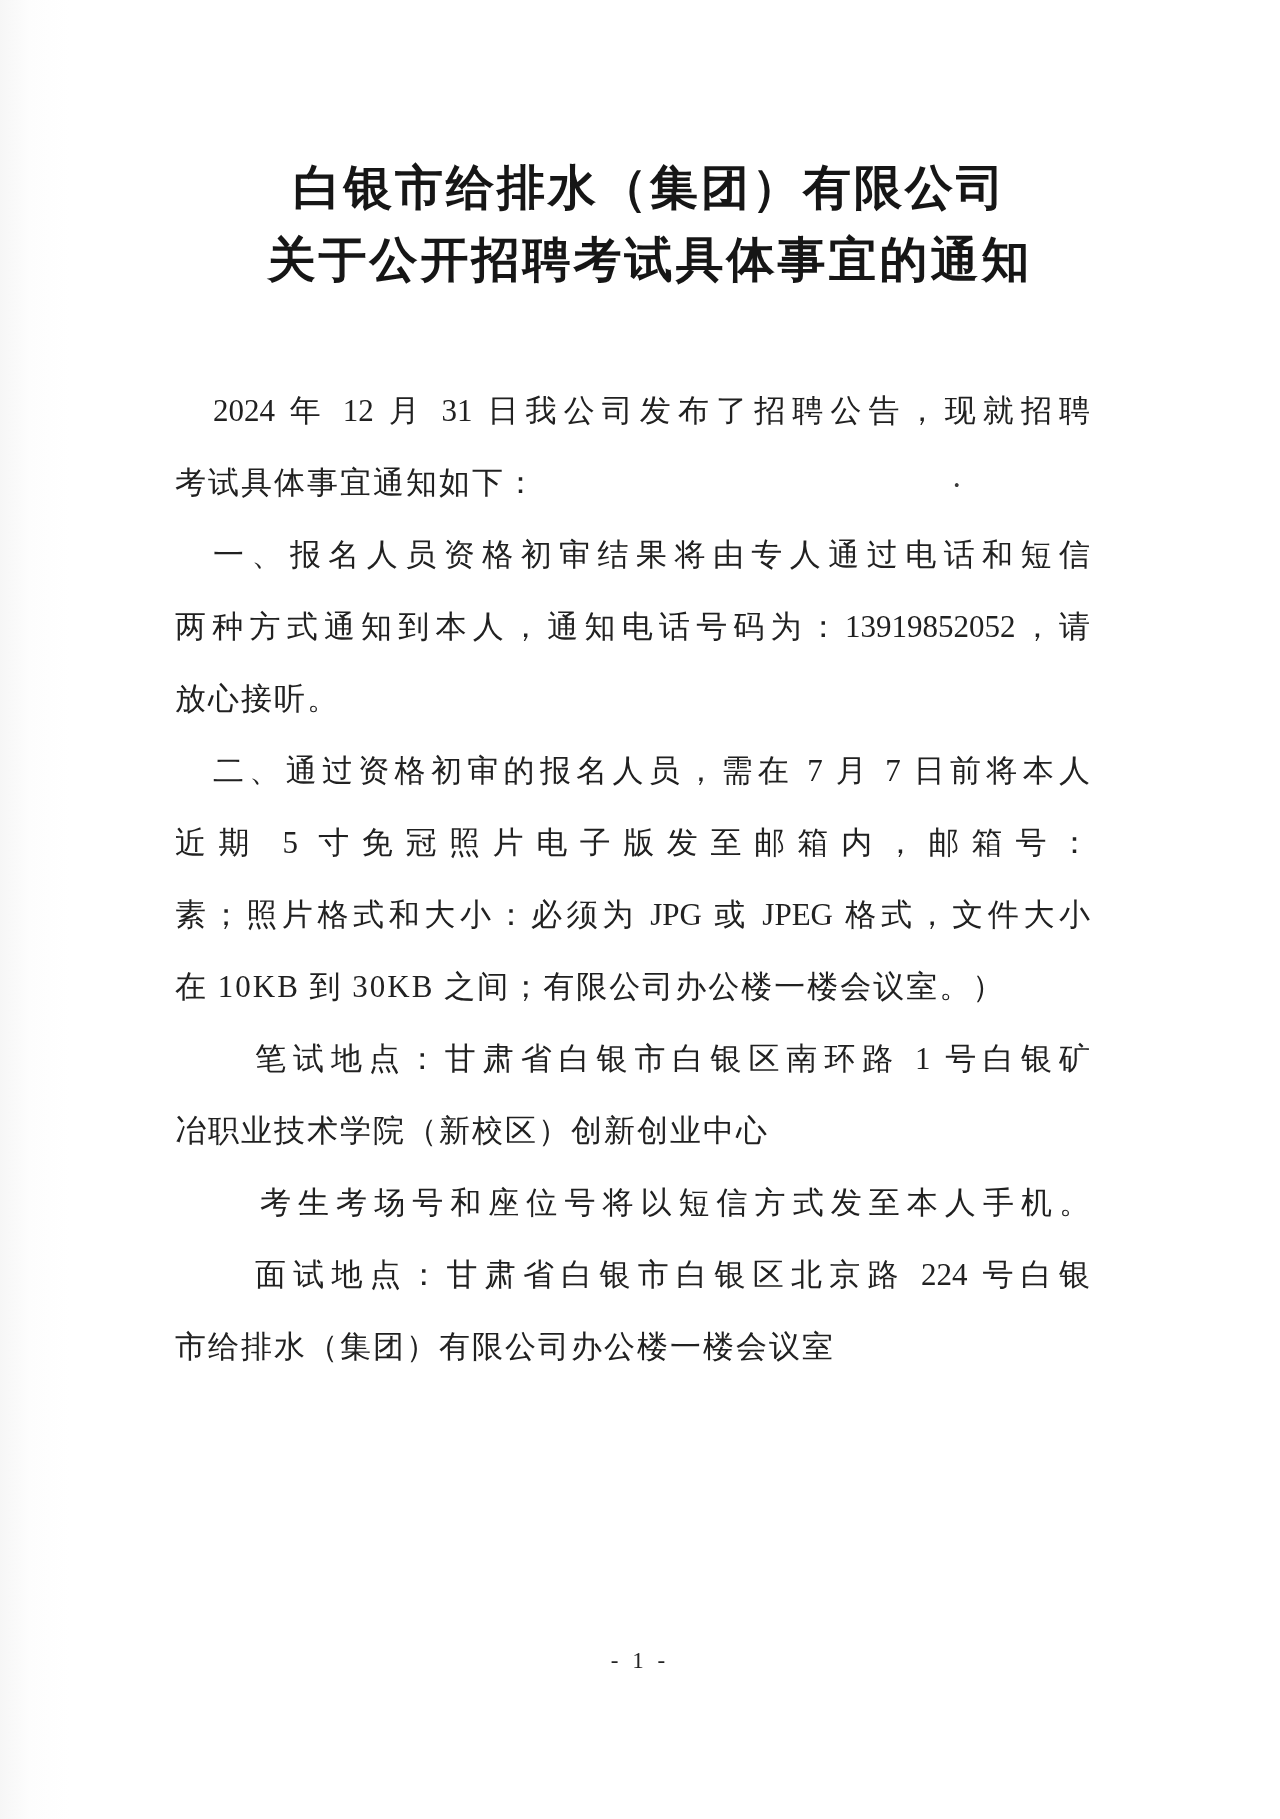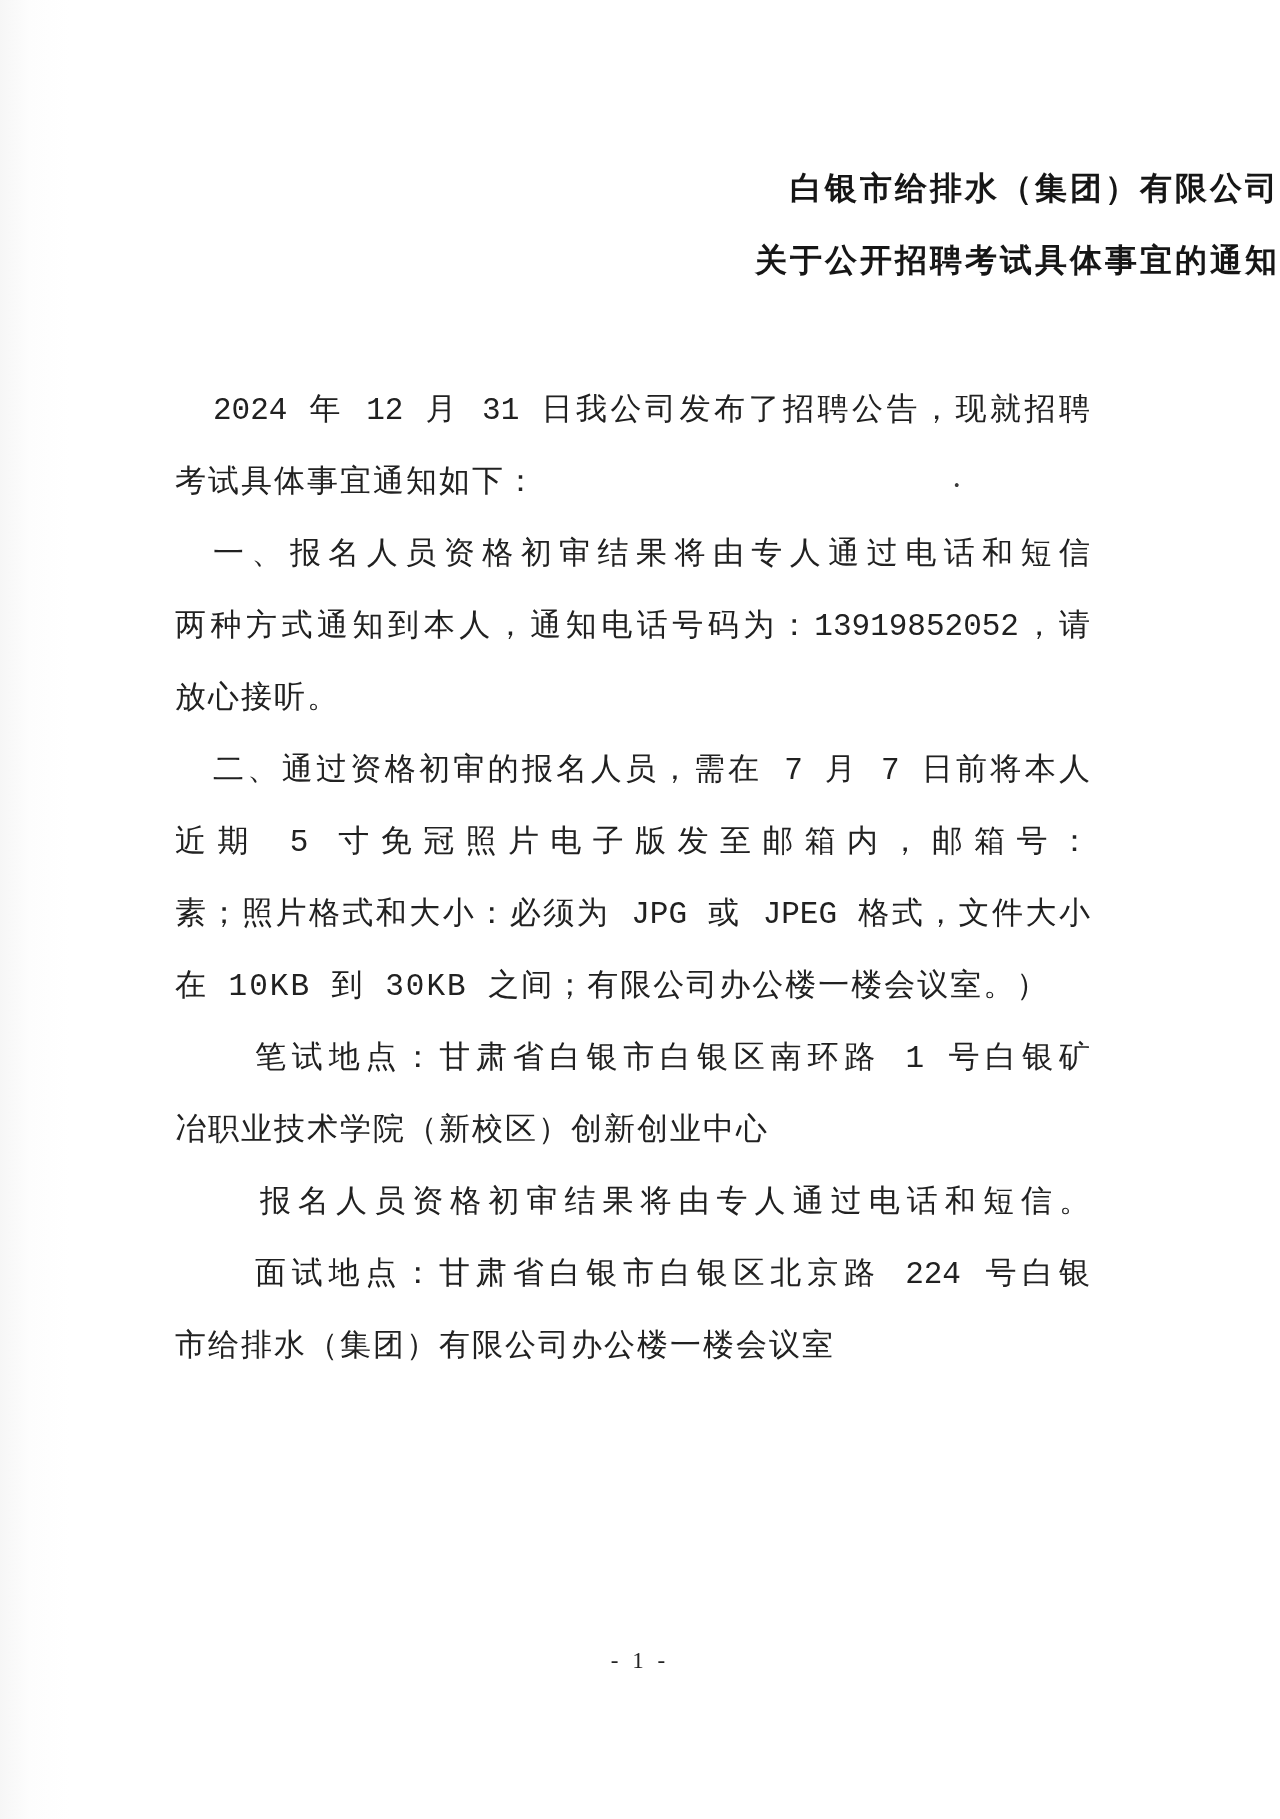--- a/index.html
+++ b/index.html
@@ -13,35 +13,35 @@
       linear-gradient(90deg, #f6f6f6 0px, #fdfdfd 30px, #ffffff 70px),
       #ffffff;
     color: #1e1e1e;
     overflow: hidden;
   }
   .title-block {
     position: absolute;
     top: 152px;
     left: 0;
     width: 100%;
-    text-align: right;
+    text-align: center;
     font-family: "Liberation Sans", "DejaVu Sans", sans-serif;
     font-weight: bold;
-    font-size: 32px;
+    font-size: 48px;
     color: #161616;
     letter-spacing: 3px;
     padding-left: 20px;
   }
   .title-line { height: 72px; line-height: 72px; white-space: nowrap; }
   .doc-body {
     position: absolute;
     top: 375px;
     left: 175px;
     width: 915px;
-    font-family: Liberation Mono, monospace;
+    font-family: Liberation Serif, serif;
     font-size: 31px;
     color: #212121;
   }
   .line {
     height: 72px;
     line-height: 72px;
     letter-spacing: 2px;
     white-space: nowrap;
   }
   .line.full {
@@ -91,21 +91,21 @@
       <div class="line ind-none">考试具体事宜通知如下：</div>
       <div class="line ind-para full">一、报名人员资格初审结果将由专人通过电话和短信</div>
       <div class="line ind-none full">两种方式通知到本人，通知电话号码为：13919852052，请</div>
       <div class="line ind-none">放心接听。</div>
       <div class="line ind-para full">二、通过资格初审的报名人员，需在 7 月 7 日前将本人</div>
       <div class="line ind-none full">近期 5 寸免冠照片电子版发至邮箱内，邮箱号：</div>
       <div class="line ind-none full">素；照片格式和大小：必须为 JPG 或 JPEG 格式，文件大小</div>
       <div class="line ind-none">在 10KB 到 30KB 之间；有限公司办公楼一楼会议室。）</div>
       <div class="line ind-sub full">笔试地点：甘肃省白银市白银区南环路 1 号白银矿</div>
       <div class="line ind-none">冶职业技术学院（新校区）创新创业中心</div>
-      <div class="line ind-sub2 full">报名人员资格初审结果将由专人通过电话和短信。</div>
+      <div class="line ind-sub2 full">考生考场号和座位号将以短信方式发至本人手机。</div>
       <div class="line ind-sub full">面试地点：甘肃省白银市白银区北京路 224 号白银</div>
       <div class="line ind-none">市给排水（集团）有限公司办公楼一楼会议室</div>
     </div>
 
   <span class="stray-mark">·</span>
 
   <div class="footer">- 1 -</div>
 
 </div>
 

